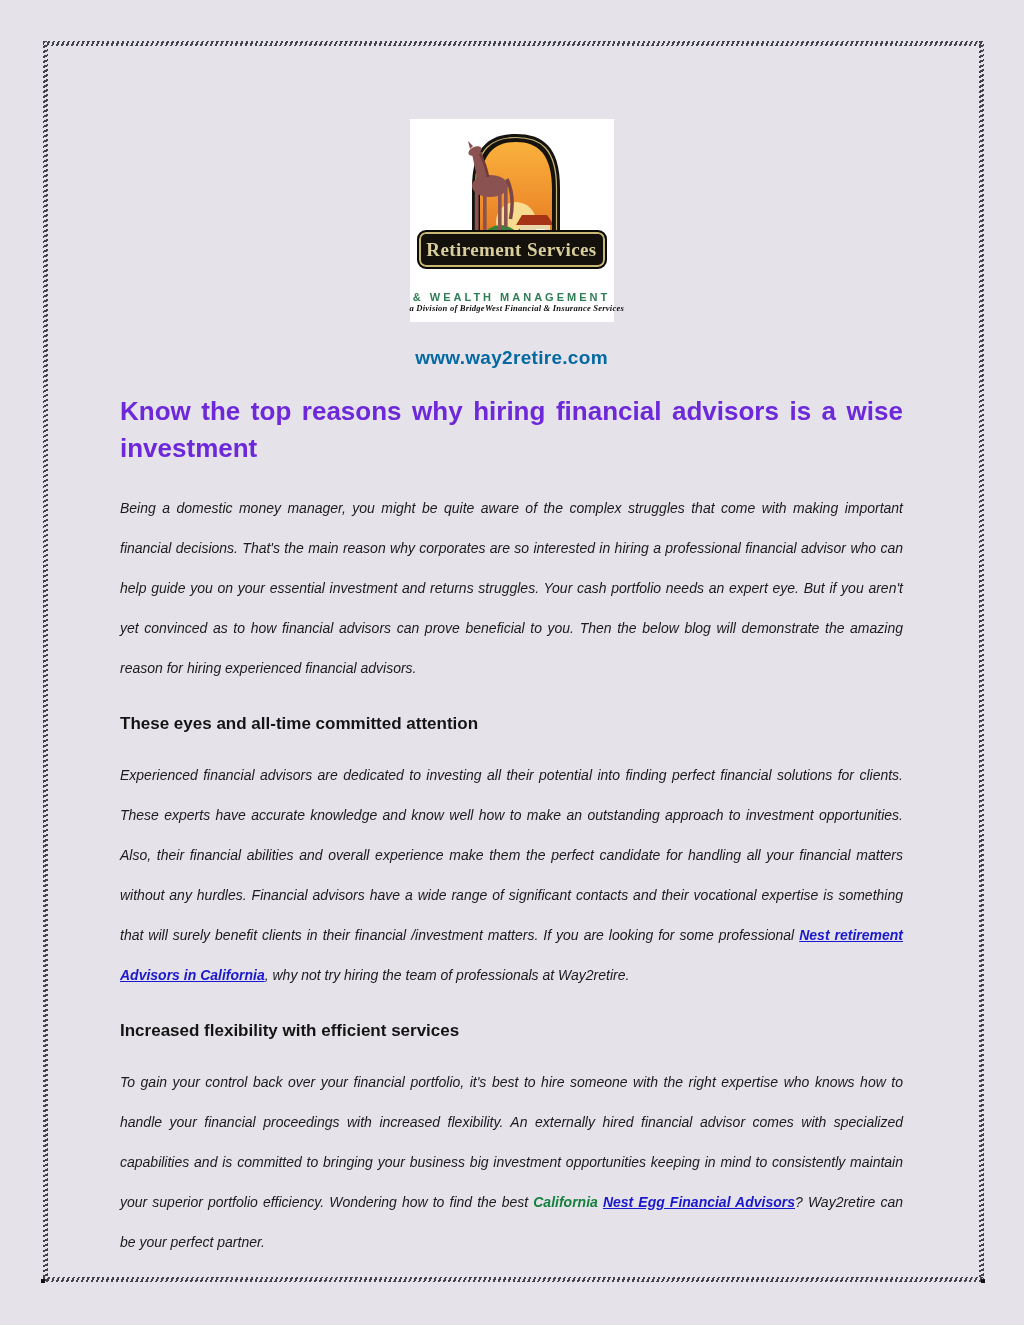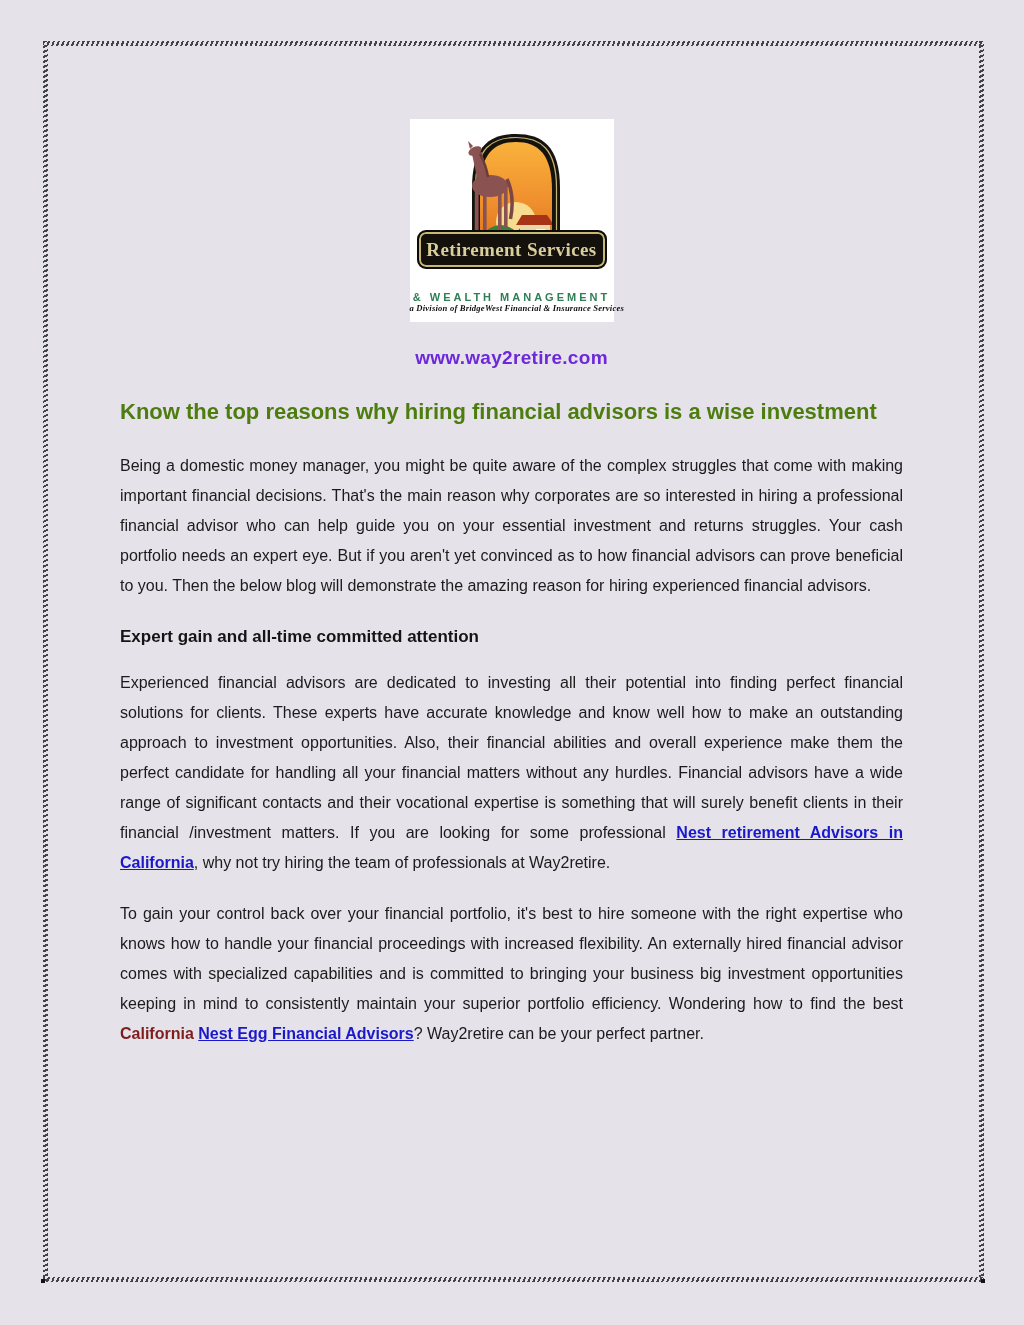--- a/index.html
+++ b/index.html
@@ -41,33 +41,34 @@
     font-size:11px;letter-spacing:3px;white-space:nowrap;
   }
   .division{
     text-align:center;font-family:"Liberation Serif",serif;
     font-style:italic;font-weight:bold;font-size:8.6px;color:#101010;
     white-space:nowrap;letter-spacing:.2px;
   }
 
   .website{
     margin-top:25px;text-align:center;font-size:19px;font-weight:bold;
-    color:#6d28d9;letter-spacing:.3px;
+    color:#0369a1;letter-spacing:.3px;
   }
   h1.title{
-    margin:24px 0 16px;font-size:22px;line-height:37px;font-weight:bold;
-    text-align:justify;color:#4d7c0f;
+    margin:24px 0 16px;font-size:26px;line-height:37px;font-weight:bold;
+    text-align:justify;color:#6d28d9;
   }
   p.body{
-    margin:21px 0 0;font-size:16px;line-height:30px;text-align:justify;
+    margin:21px 0 0;font-size:14px;line-height:40px;text-align:justify;
     color:#1b1b1b;
+    font-style:italic;
   }
   h2.sub{margin:26px 0 0;font-size:17px;font-weight:bold;color:#141414;}
   a.doc-link{color:#1a18cb;font-weight:bold;text-decoration:underline;cursor:pointer;}
-  .bold-inline{font-weight:bold;color:#7f1d1d;}
+  .bold-inline{font-weight:bold;color:#15803d;}
 </style>
 </head>
 <body>
 
 <div class="page">
 
   <div class="frame">
     <div class="edge h top"></div>
     <div class="edge h bottom"></div>
     <div class="edge v left"></div>
@@ -126,21 +127,22 @@
       <div class="wealth">&amp; WEALTH MANAGEMENT</div>
       <div class="division">a Division of BridgeWest Financial &amp; Insurance Services</div>
     </div>
 
     <div class="website">www.way2retire.com</div>
 
     <h1 class="title">Know the top reasons why hiring financial advisors is a wise investment</h1>
 
     <p class="body">Being a domestic money manager, you might be quite aware of the complex struggles that come with making important financial decisions. That's the main reason why corporates are so interested in hiring a professional financial advisor who can help guide you on your essential investment and returns struggles. Your cash portfolio needs an expert eye. But if you aren't yet convinced as to how financial advisors can prove beneficial to you. Then the below blog will demonstrate the amazing reason for hiring experienced financial advisors.</p>
 
-    <h2 class="sub">Expert gain and all-time committed attention</h2>
+    <h2 class="sub">These eyes and all-time committed attention</h2>
 
     <p class="body"><span>Experienced financial advisors are dedicated to investing all their potential into finding perfect financial solutions for clients. These experts have accurate knowledge and know well how to make an outstanding approach to investment opportunities. Also, their financial abilities and overall experience make them the perfect candidate for handling all your financial matters without any hurdles. Financial advisors have a wide range of significant contacts and their vocational expertise is something that will surely benefit clients in their financial /investment matters. If you are looking for some professional </span><a class="doc-link">Nest retirement Advisors in California</a><span>, why not try hiring the team of professionals at Way2retire.</span></p>
 
+    <h2 class="sub">Increased flexibility with efficient services</h2>
 
     <p class="body"><span>To gain your control back over your financial portfolio, it's best to hire someone with the right expertise who knows how to handle your financial proceedings with increased flexibility. An externally hired financial advisor comes with specialized capabilities and is committed to bringing your business big investment opportunities keeping in mind to consistently maintain your superior portfolio efficiency. Wondering how to find the best </span><span class="bold-inline">California </span><a class="doc-link">Nest Egg Financial Advisors</a><span>? Way2retire can be your perfect partner.</span></p>
 
   </div>
 </div>
 
 </body></html>

